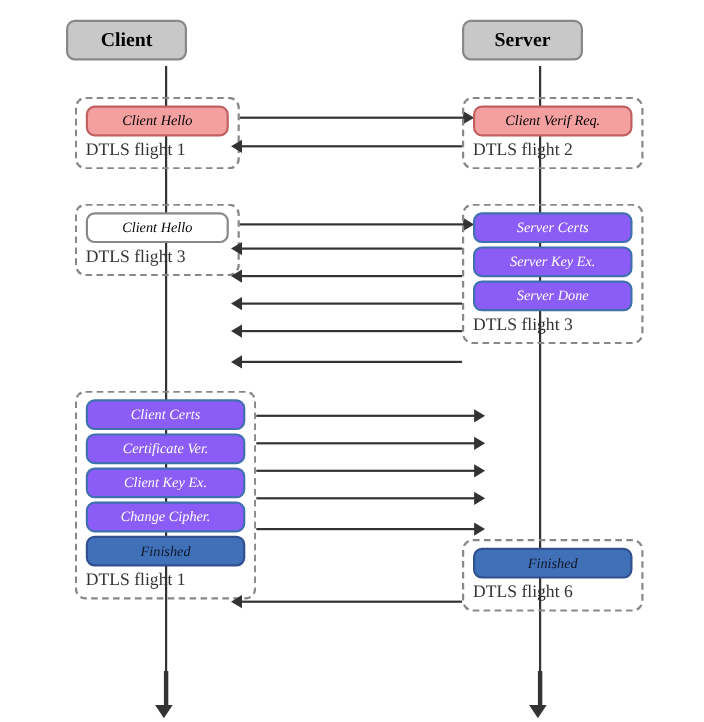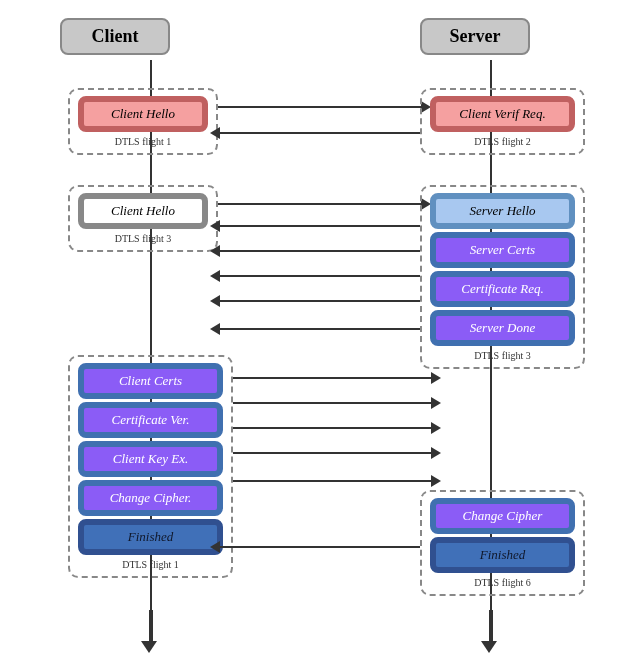--- a/index.html
+++ b/index.html
@@ -69,36 +69,35 @@
 
     
     .flight-box {
       position: absolute;
       border: 2px dashed #888;
       border-radius: 10px;
       padding: 6px 8px;
     }
 
     .flight-label {
-      text-align: center;
-      font-size: 10px;
+      font-size: 16px;
       color: #333;
       margin-top: 4px;
       font-style: normal;
     }
 
     
     .msg-box {
       border-radius: 8px;
       padding: 4px 20px;
       font-size: 13px;
       font-style: italic;
       text-align: center;
       margin-bottom: 3px;
-      border: 6px solid #3b82f6;
+      border: 2px solid #3b82f6;
       white-space: nowrap;
     }
 
     .msg-pink {
       background: #f5a0a0;
       border-color: #c06060;
     }
     .msg-blue-light {
       background: #a8c8f0;
       border-color: #6090c0;
@@ -169,28 +168,25 @@
   <div class="flight-box" style="left: 68px; top: 185px; width: 150px;">
     <div class="msg-box msg-white">
       <em>Client Hello</em>
     </div>
     <div class="flight-label">DTLS flight 3</div>
   </div>
 
   <div class="arrow-line" style="left: 218px; top: 203px; width: 205px;"></div>
 
   <div class="flight-box" style="left: 420px; top: 185px; width: 165px;">
-    <div class="msg-box msg-blue-light">
-      <em>Server Hello</em>
-    </div>
     <div class="msg-box msg-blue-mid">
       <em>Server Certs</em>
     </div>
     <div class="msg-box msg-blue-mid">
-      <em>Certificate Req.</em>
+      <em>Server Key Ex.</em>
     </div>
     <div class="msg-box msg-blue-mid">
       <em>Server Done</em>
     </div>
     <div class="flight-label">DTLS flight 3</div>
   </div>
 
   <div class="arrow-line left" style="left: 218px; top: 225px; width: 202px;"></div>
   <div class="arrow-line left" style="left: 218px; top: 250px; width: 202px;"></div>
   <div class="arrow-line left" style="left: 218px; top: 275px; width: 202px;"></div>
@@ -216,23 +212,20 @@
     <div class="flight-label">DTLS flight 1</div>
   </div>
 
   <div class="arrow-line" style="left: 233px; top: 377px; width: 200px;"></div>
   <div class="arrow-line" style="left: 233px; top: 402px; width: 200px;"></div>
   <div class="arrow-line" style="left: 233px; top: 427px; width: 200px;"></div>
   <div class="arrow-line" style="left: 233px; top: 452px; width: 200px;"></div>
   <div class="arrow-line" style="left: 233px; top: 480px; width: 200px;"></div>
 
   <div class="flight-box" style="left: 420px; top: 490px; width: 165px;">
-    <div class="msg-box msg-blue-mid">
-      <em>Change Cipher</em>
-    </div>
     <div class="msg-box msg-blue-dark">
       <em>Finished</em>
     </div>
     <div class="flight-label">DTLS flight 6</div>
   </div>
 
   <div class="arrow-line left" style="left: 218px; top: 546px; width: 202px;"></div>
 
   <div class="down-arrow-shaft" style="left: 149px; top: 610px; height: 32px;"></div>
   <div class="down-arrow-head" style="left: 141px; top: 641px;"></div>

